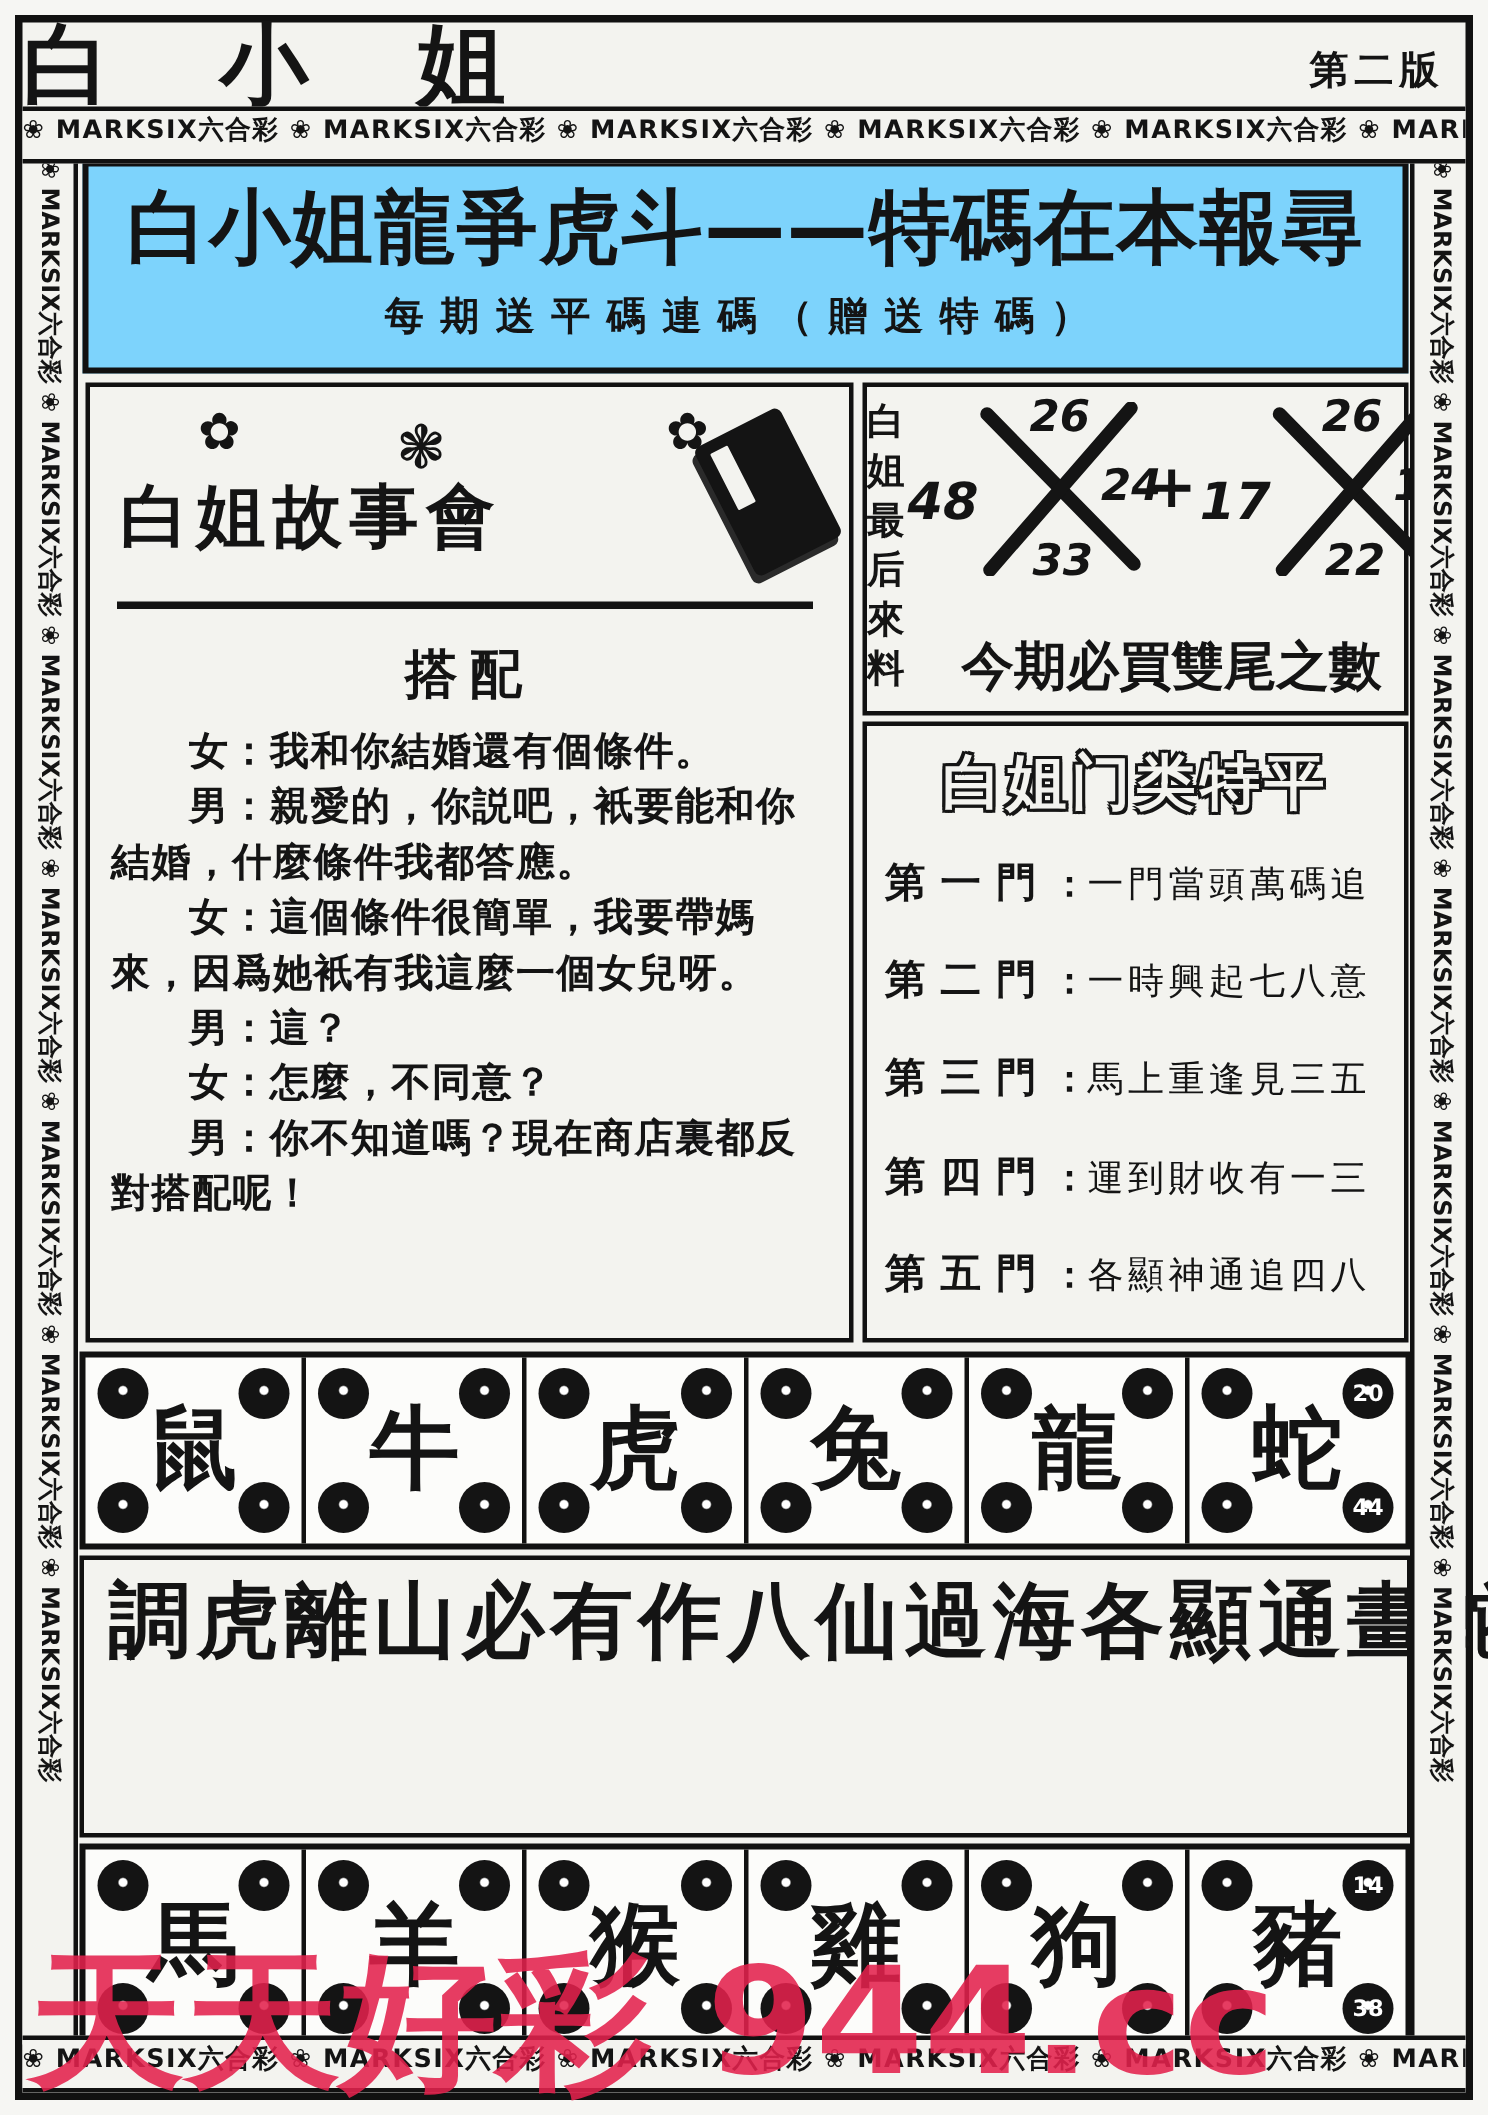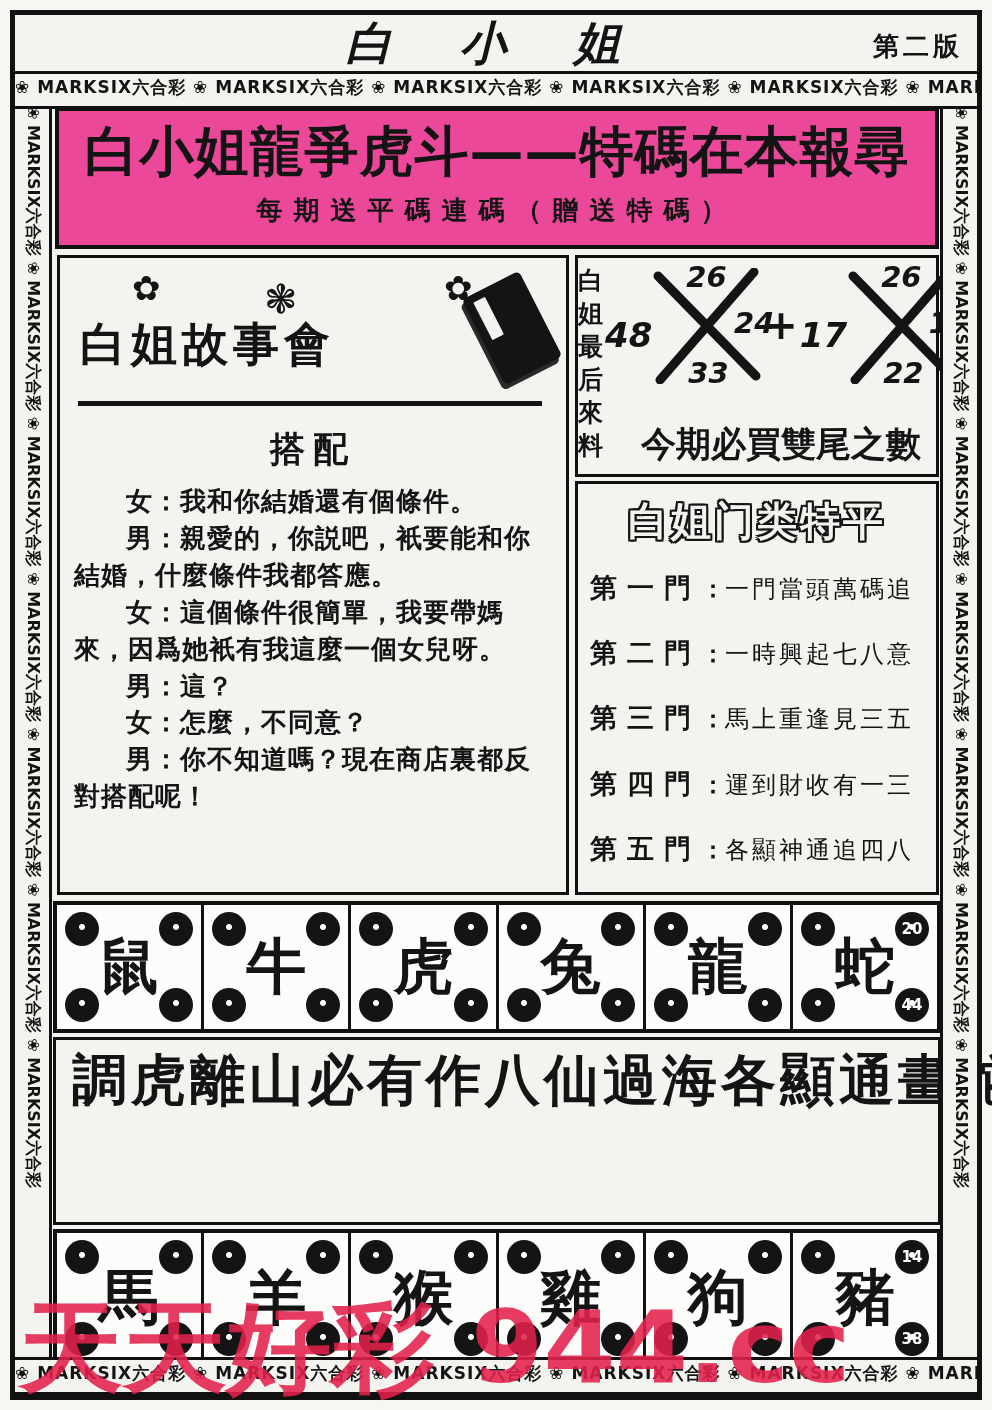--- a/index.html
+++ b/index.html
@@ -9,23 +9,23 @@
     font-family:"DejaVu Sans","Liberation Sans",sans-serif;
     color:#141414;overflow:hidden;
   }
   .paper{
     position:absolute;left:10px;top:10px;right:10px;bottom:10px;
     border:5px solid #111;background:#f3f3ef;
   }
   
   .titlebar{position:absolute;left:0;right:0;top:0;height:56px;}
   .page-title{
-    position:absolute;left:0;right:0;top:0;text-align:center;
+    position:absolute;left:0;right:0;top:0;text-align:left;
     font-family:"DejaVu Serif","Liberation Serif",serif;
-    font-size:46px;font-weight:700;letter-spacing:26px;line-height:56px;font-style:italic;
+    font-size:59px;font-weight:700;letter-spacing:26px;line-height:56px;
   }
   .edition{
     position:absolute;right:14px;top:14px;
     font-family:"DejaVu Serif","Liberation Serif",serif;
     font-size:26px;font-weight:600;letter-spacing:4px;
   }
   
   .hstrip{
     position:absolute;left:0;right:0;height:32px;
     border-top:3px solid #111;border-bottom:3px solid #111;
@@ -39,21 +39,21 @@
     position:absolute;top:91px;bottom:32px;width:34px;overflow:hidden;
     font-size:16px;font-weight:700;white-space:nowrap;
     writing-mode:vertical-rl;text-orientation:sideways;
     line-height:32px;background:#f3f3ef;z-index:4;
   }
   .vstrip.left{left:0;border-right:3px solid #111;}
   .vstrip.right{right:0;border-left:3px solid #111;}
   
   .masthead{
     position:absolute;left:40px;top:92px;width:884px;height:142px;
-    border:4px solid #111;background:#ec4899;box-sizing:border-box;
+    border:4px solid #111;background:#7dd3fc;box-sizing:border-box;
     text-align:center;z-index:3;
   }
   .headline{font-size:54px;font-weight:900;letter-spacing:1px;margin-top:10px;line-height:1.15;}
   .subhead{font-size:26px;font-weight:800;letter-spacing:11px;margin-top:10px;}
   
   .storybox{
     position:absolute;left:42px;top:240px;width:512px;height:640px;
     border:3px solid #111;box-sizing:border-box;padding:8px 14px;z-index:3;
   }
   .story-head{position:relative;height:158px;}

